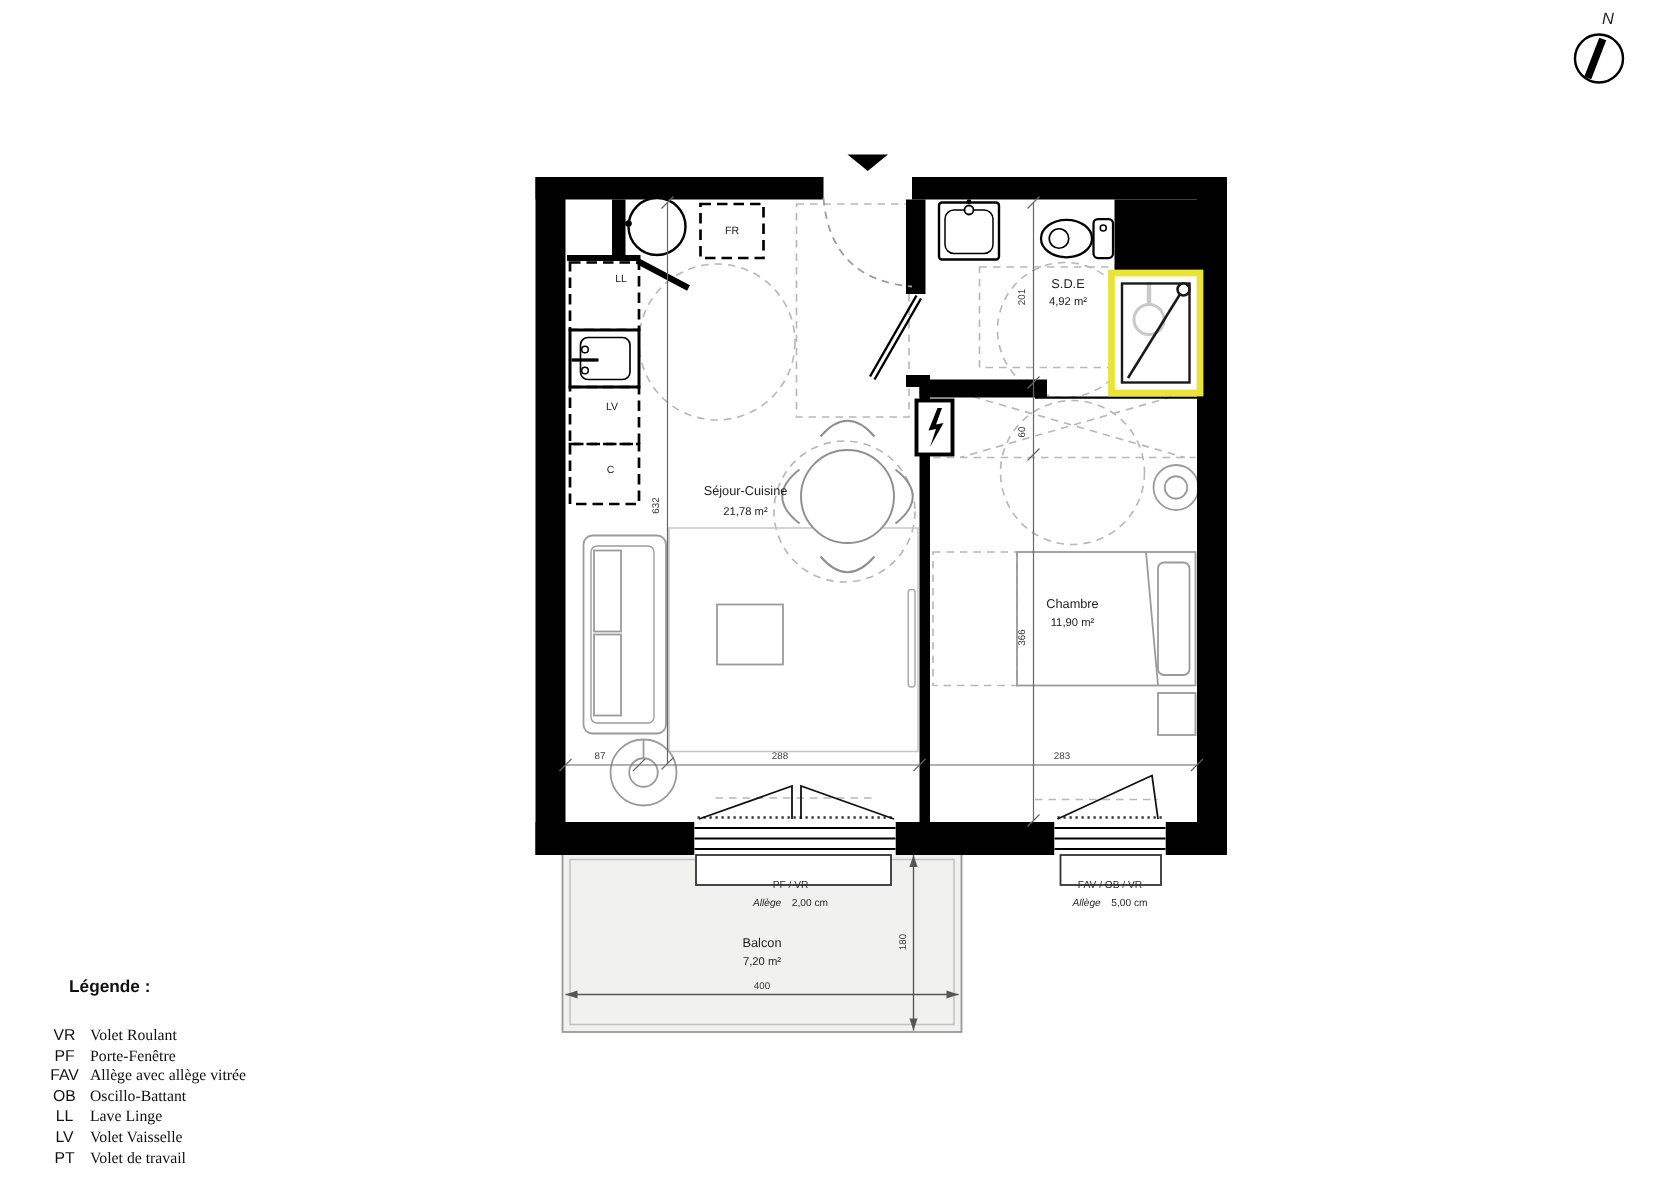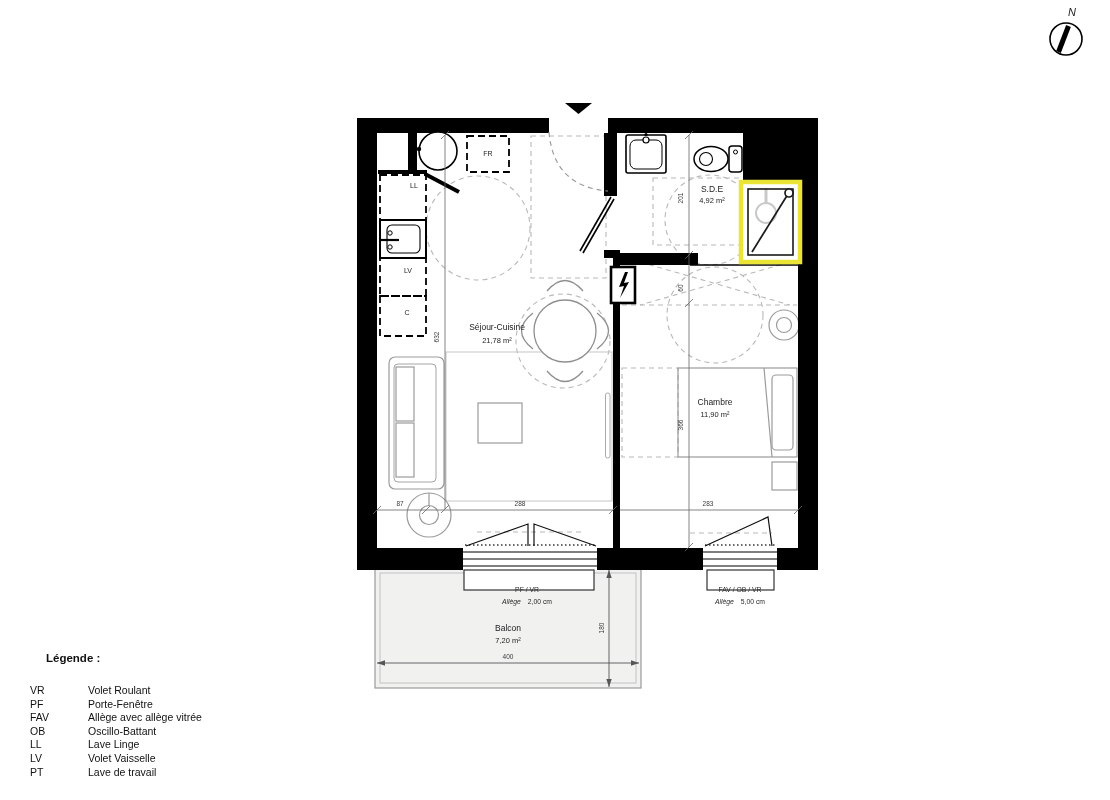--- a/index.html
+++ b/index.html
@@ -7,22 +7,22 @@
           font-family:"Liberation Sans",sans-serif;}
   svg text{font-family:"Liberation Sans",sans-serif;fill:#222;}
   .room-name{font-size:8.5px;}
   .room-area{font-size:7.5px;}
   .appl-label{font-size:7px;}
   .dim-text{font-size:6.5px;fill:#3a3a3a;}
   .win-text{font-size:6.8px;fill:#2a2a2a;}
   .legend{position:absolute;left:30px;top:652px;color:#111;}
   .legend-title{font-weight:bold;font-size:11.5px;margin-bottom:20px;padding-left:16px;}
   .legend-row{display:flex;font-size:10.5px;line-height:13.6px;}
-  .legend-abbr{width:26px;text-align:left;margin-right:32px;}
-  .legend-label{text-align:left;}
+  .legend-abbr{width:26px;text-align:center;margin-right:4px;}
+  .legend-label{text-align:left;font-family:Liberation Serif, serif;}
 </style>
 </head>
 <body>
 
 <div id="canvas">
 
 <svg width="1110" height="800" viewBox="0 0 1110 800">
 
   <g stroke="#b8b8b8" stroke-dasharray="5,4" stroke-width="1.1" fill="none">
     <circle cx="478" cy="228" r="52"></circle>
@@ -242,17 +242,17 @@
   <div class="legend-row">
     <span class="legend-abbr">LL</span>
     <span class="legend-label">Lave Linge</span>
   </div>
   <div class="legend-row">
     <span class="legend-abbr">LV</span>
     <span class="legend-label">Volet Vaisselle</span>
   </div>
   <div class="legend-row">
     <span class="legend-abbr">PT</span>
-    <span class="legend-label">Lave de travail</span>
+    <span class="legend-label">Volet de travail</span>
   </div>
 </div>
 
 </div>
 
 </body></html>

